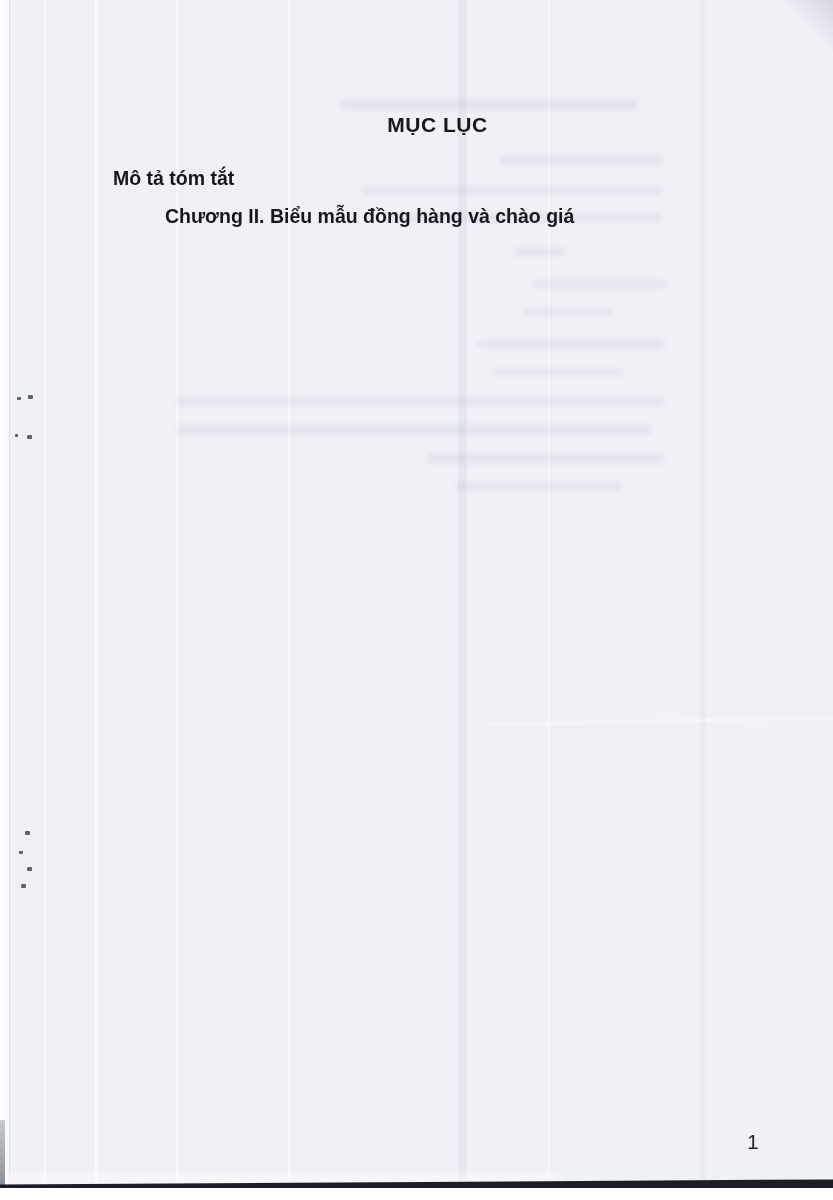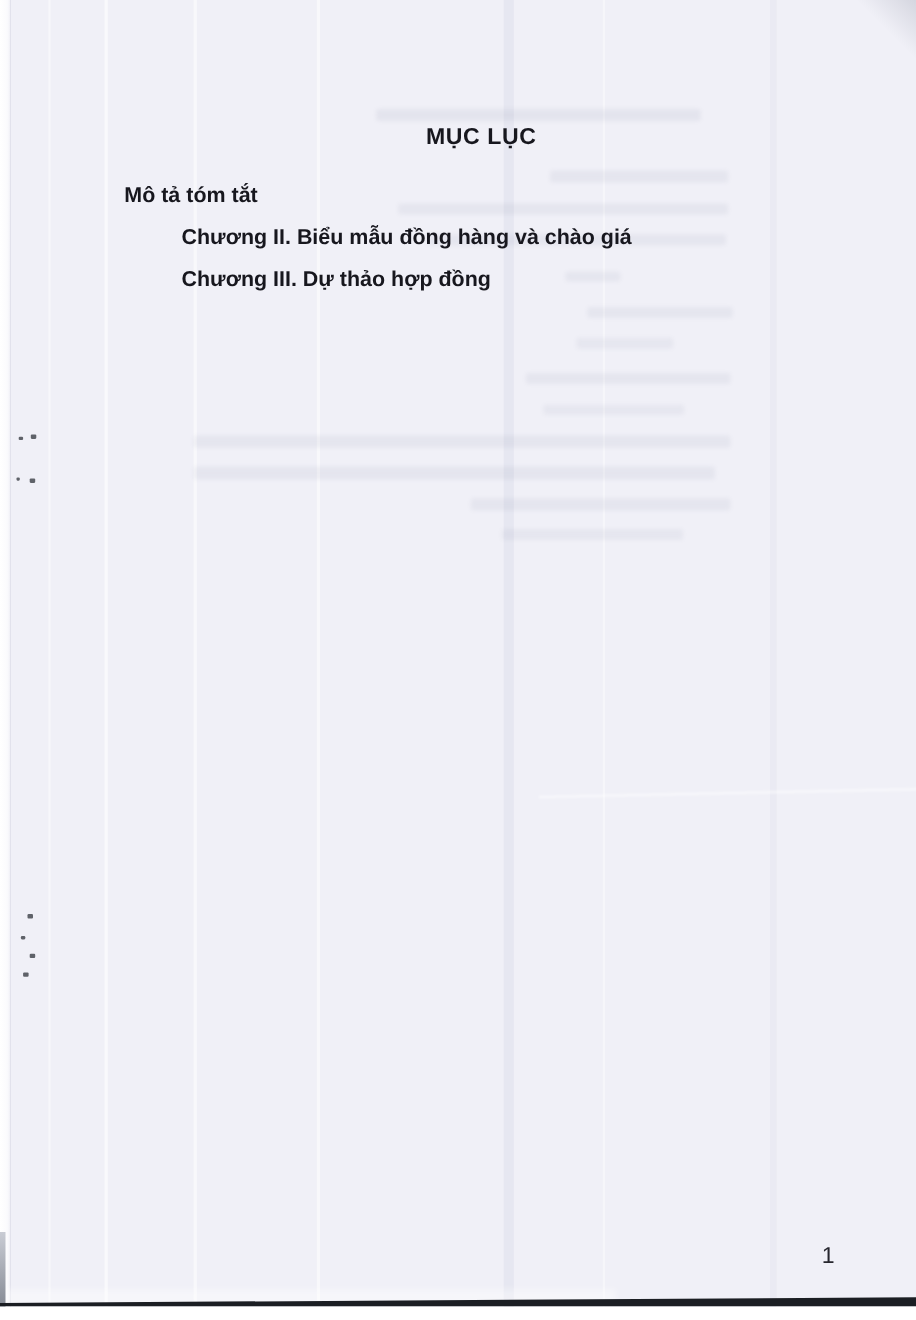--- a/index.html
+++ b/index.html
@@ -161,20 +161,19 @@
       <div class="speck" style="left: 21px; top: 884px; width: 5px; height: 4px;"></div>
     </div>
   <div class="hband"></div>
   <div class="crease"></div>
 
   <h1 class="title">MỤC LỤC</h1>
 
   <div class="toc">
     <div class="toc-line indent-0">Mô tả tóm tắt</div>
     <div class="toc-line indent-1">Chương II. Biểu mẫu đồng hàng và chào giá</div>
-    <div class="toc-line indent-1">Chương III. Dự thảo hợp đồng</div>
   </div>
 
   <div class="page-number">1</div>
 
   <div class="bottom-left-shadow"></div>
   <div class="bottom-band"></div>
 </div>
 
 </body></html>

